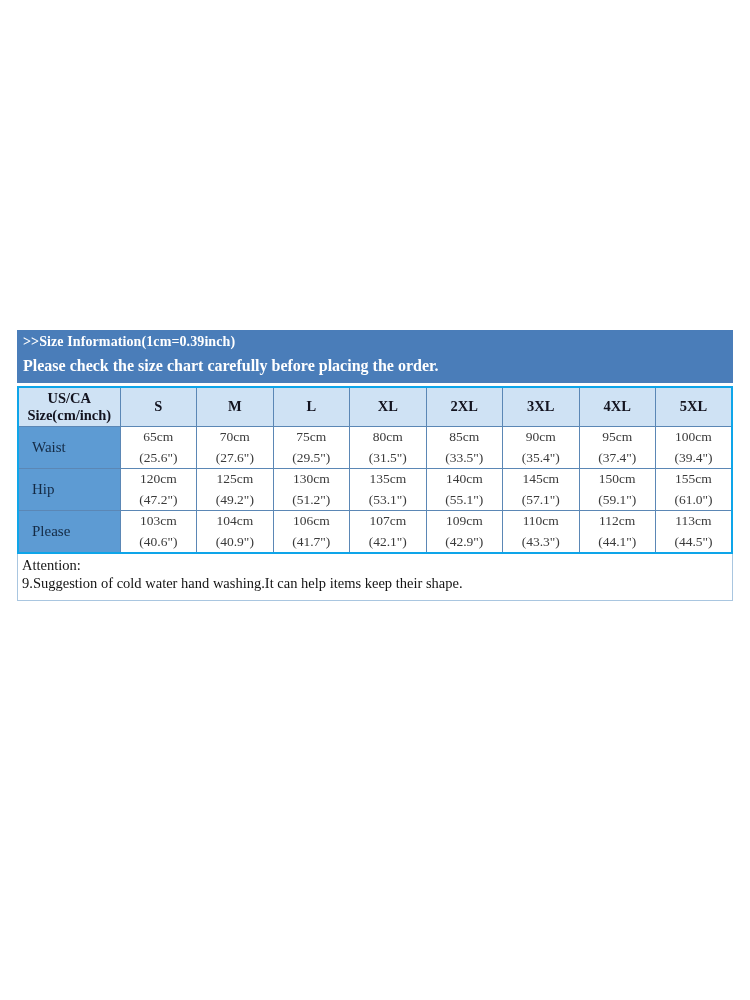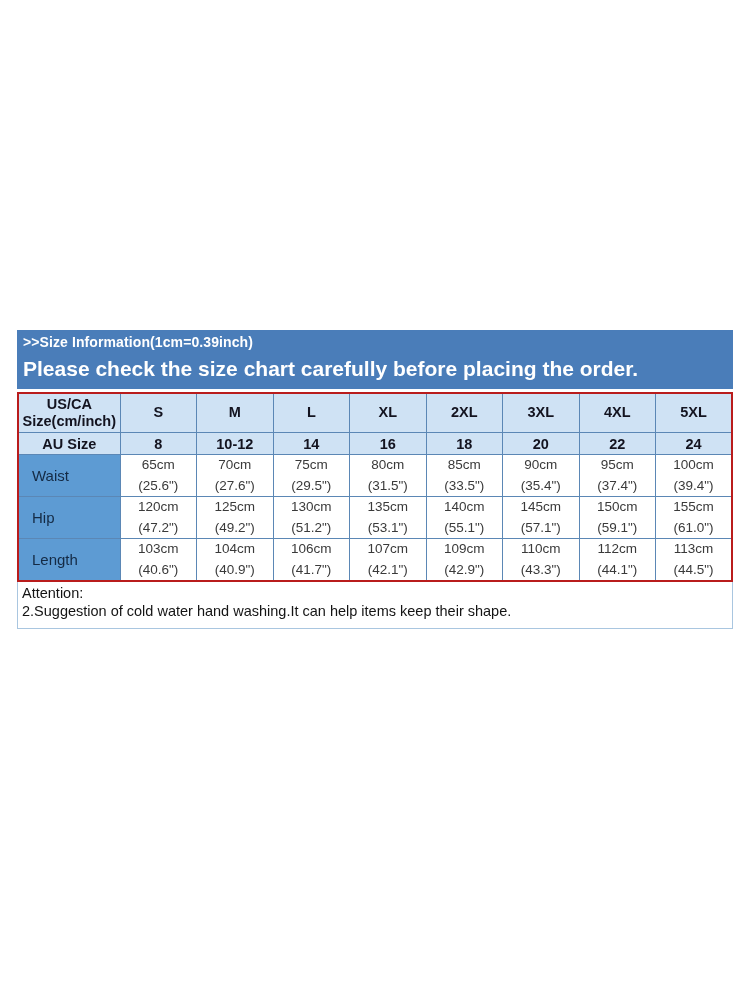--- a/index.html
+++ b/index.html
@@ -11,44 +11,45 @@
     width: 750px;
     height: 1000px;
     font-family: "Liberation Sans", sans-serif;
     position: relative;
   }
   .page {
     position: absolute;
     top: 330px;
     left: 17px;
     width: 716px;
+    font-family: Liberation Serif, serif;
   }
   
   .banner {
     background: #4a7db9;
     color: #ffffff;
     padding: 4px 6px 8px 6px;
   }
   .banner-info {
     font-size: 14px;
     font-weight: bold;
     letter-spacing: 0.1px;
     margin-bottom: 7px;
   }
   .banner-notice {
-    font-size: 21px;
+    font-size: 16px;
     font-weight: bold;
   }
   
   table.size-table {
     width: 100%;
     border-collapse: collapse;
     table-layout: fixed;
     margin-top: 3px;
-    border: 2px solid #b91c1c;
+    border: 2px solid #0ea5e9;
   }
   .size-table th, .size-table td {
     border: 1px solid #5b87b5;
     text-align: center;
     vertical-align: middle;
     padding: 0;
     overflow: hidden;
   }
   col.col-label { width: 14.3%; }
   .size-table thead th {
@@ -121,31 +122,20 @@
         <th>M</th>
         <th>L</th>
         <th>XL</th>
         <th>2XL</th>
         <th>3XL</th>
         <th>4XL</th>
         <th>5XL</th>
       </tr>
     </thead>
     <tbody>
-      <tr class="size-row">
-        <td class="row-label">AU Size</td>
-        <td>8</td>
-        <td>10-12</td>
-        <td>14</td>
-        <td>16</td>
-        <td>18</td>
-        <td>20</td>
-        <td>22</td>
-        <td>24</td>
-      </tr>
       <tr class="measure-row">
         <td class="m-label">Waist</td>
         <td class="m-cell">
             <span class="cm">65cm</span>
             <span class="in">(25.6")</span>
           </td>
         <td class="m-cell">
             <span class="cm">70cm</span>
             <span class="in">(27.6")</span>
           </td>
@@ -203,21 +193,21 @@
         <td class="m-cell">
             <span class="cm">150cm</span>
             <span class="in">(59.1")</span>
           </td>
         <td class="m-cell">
             <span class="cm">155cm</span>
             <span class="in">(61.0")</span>
           </td>
       </tr>
       <tr class="measure-row">
-        <td class="m-label">Length</td>
+        <td class="m-label">Please</td>
         <td class="m-cell">
             <span class="cm">103cm</span>
             <span class="in">(40.6")</span>
           </td>
         <td class="m-cell">
             <span class="cm">104cm</span>
             <span class="in">(40.9")</span>
           </td>
         <td class="m-cell">
             <span class="cm">106cm</span>
@@ -242,16 +232,16 @@
         <td class="m-cell">
             <span class="cm">113cm</span>
             <span class="in">(44.5")</span>
           </td>
       </tr>
     </tbody>
   </table>
 
   <div class="attention">
     <p class="attention-title">Attention:</p>
-    <p class="attention-note">2.Suggestion of cold water hand washing.It can help items keep their shape.</p>
+    <p class="attention-note">9.Suggestion of cold water hand washing.It can help items keep their shape.</p>
   </div>
 
 </div>
 
 </body></html>

